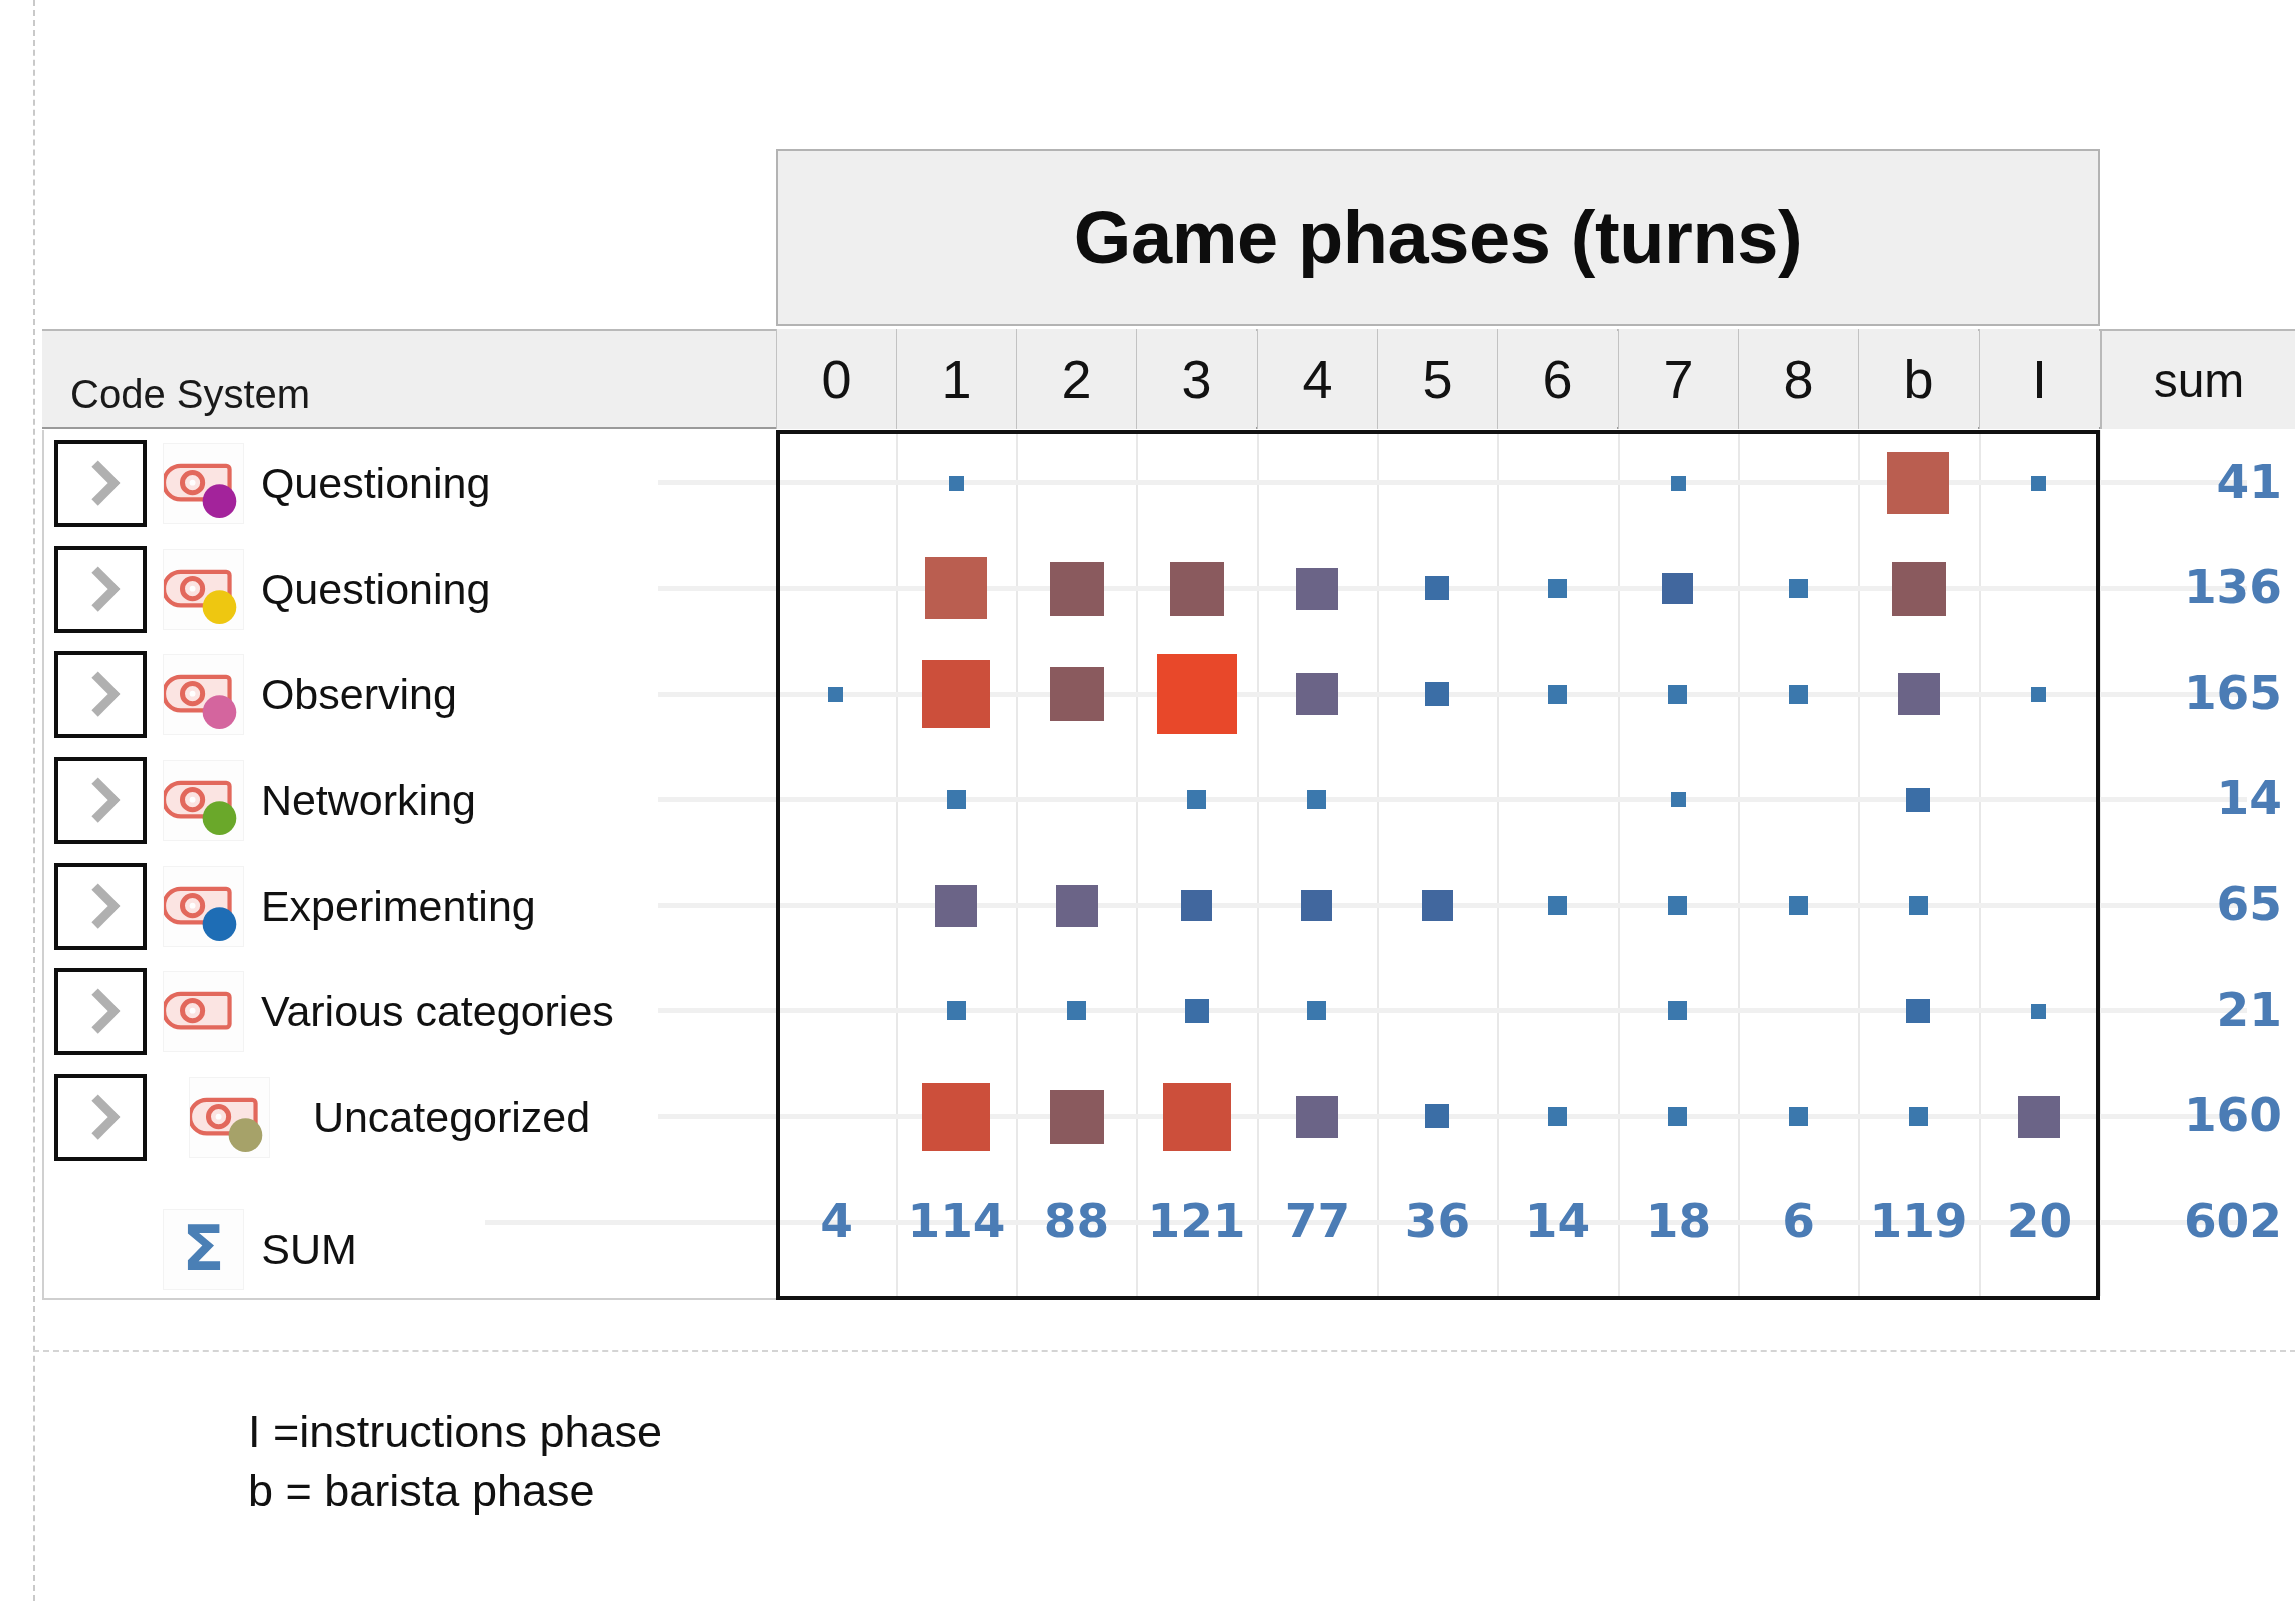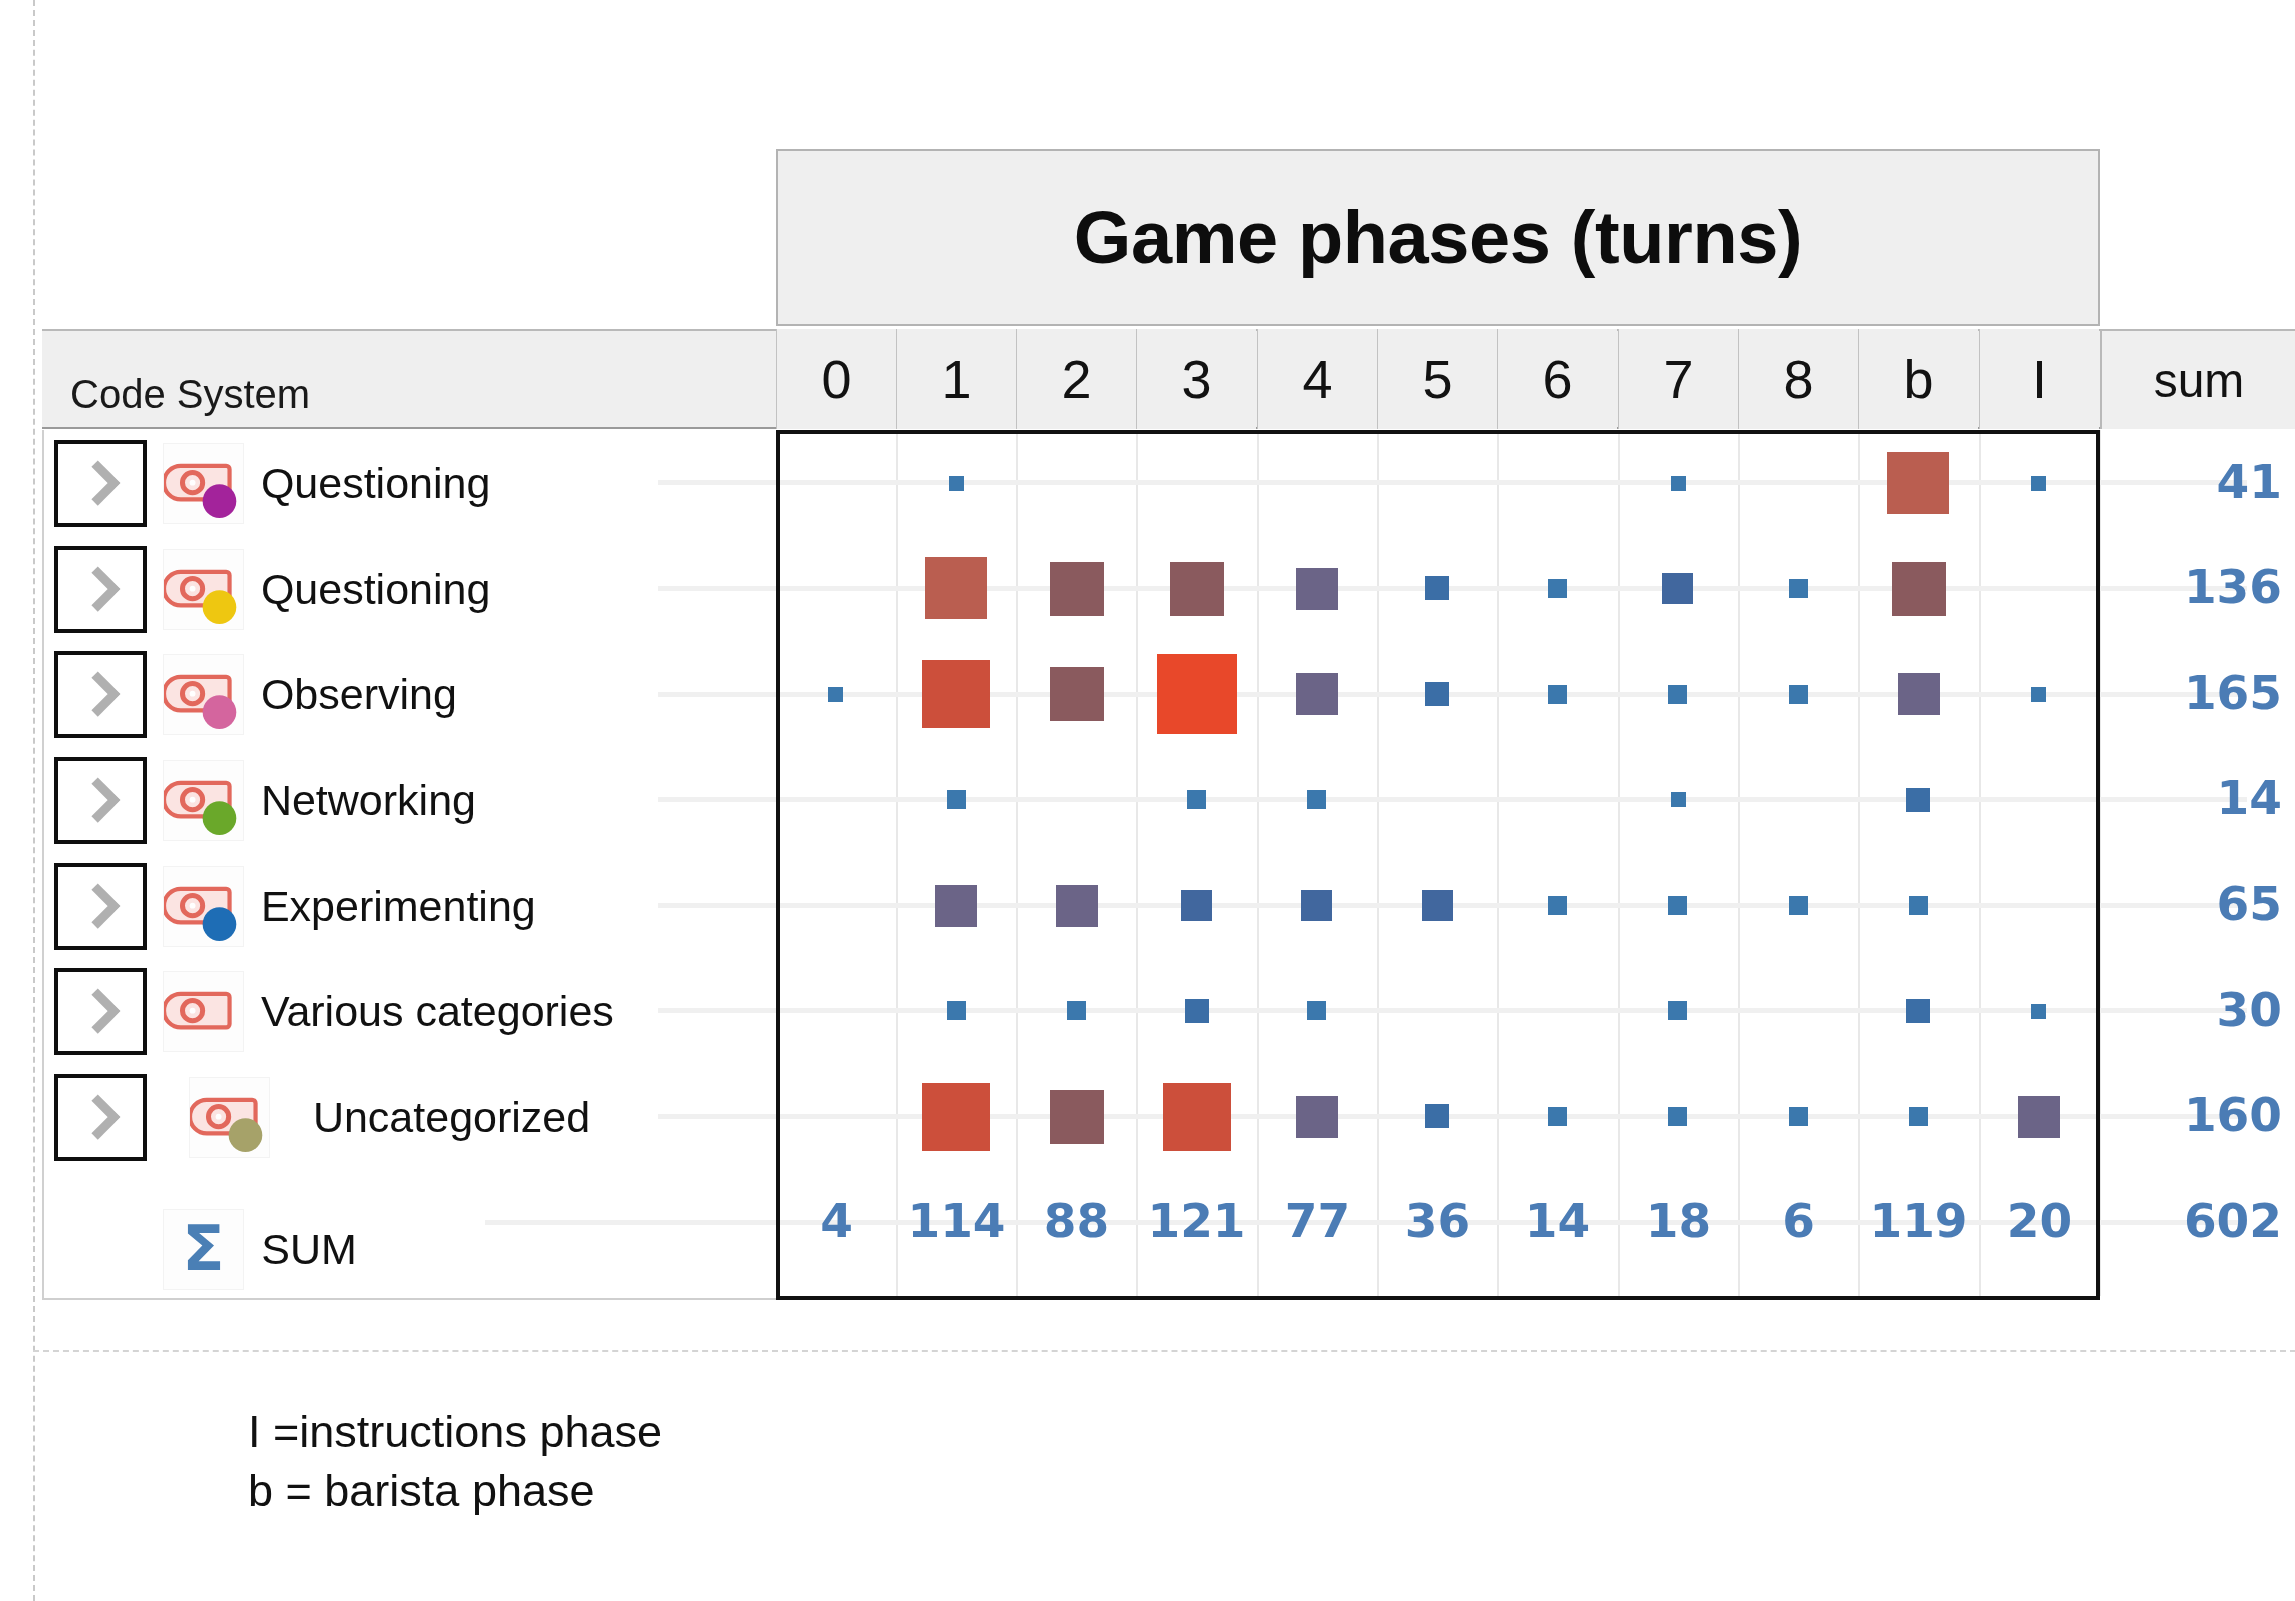--- a/index.html
+++ b/index.html
@@ -485,21 +485,21 @@
     <div class="cell-square" title="Uncategorized / 8: 3" style="left: 1789px; top: 1107px; width: 19px; height: 19px; background: rgb(59, 120, 173);"></div>
     <div class="cell-square" title="Uncategorized / b: 3" style="left: 1909px; top: 1107px; width: 19px; height: 19px; background: rgb(59, 120, 173);"></div>
     <div class="cell-square" title="Uncategorized / I: 14" style="left: 2018px; top: 1096px; width: 42px; height: 42px; background: rgb(107, 100, 135);"></div>
   </div>
 <div id="row-sums">
     <div class="row-sum" style="left: 2083px; top: 454px;">41</div>
     <div class="row-sum" style="left: 2083px; top: 559px;">136</div>
     <div class="row-sum" style="left: 2083px; top: 665px;">165</div>
     <div class="row-sum" style="left: 2083px; top: 770px;">14</div>
     <div class="row-sum" style="left: 2083px; top: 876px;">65</div>
-    <div class="row-sum" style="left: 2083px; top: 982px;">30</div>
+    <div class="row-sum" style="left: 2083px; top: 982px;">21</div>
     <div class="row-sum" style="left: 2083px; top: 1087px;">160</div>
     <div class="row-sum" style="left: 2083px; top: 1193px;">602</div>
   </div>
 <div id="matrix-outline"></div>
 
 <div id="sum-row-label">
   <span class="sum-icon">Σ</span>
   <span class="row-name">SUM</span>
 </div>
 <div id="col-sums">

